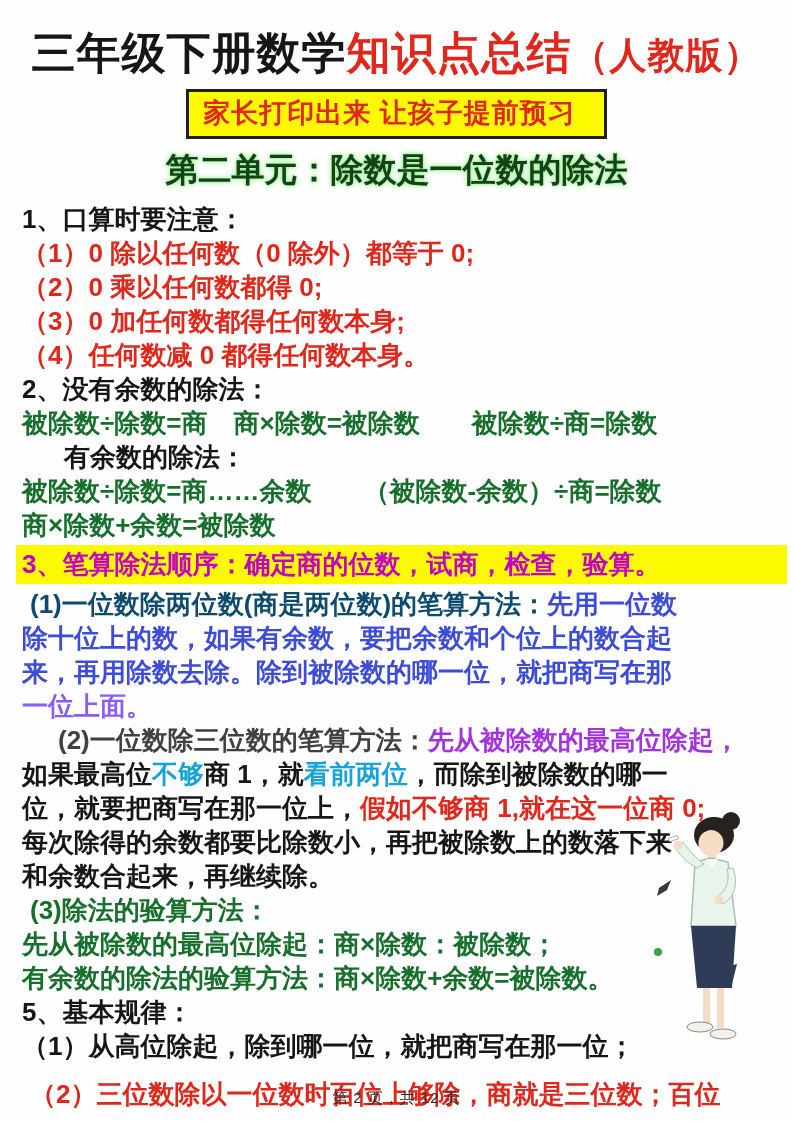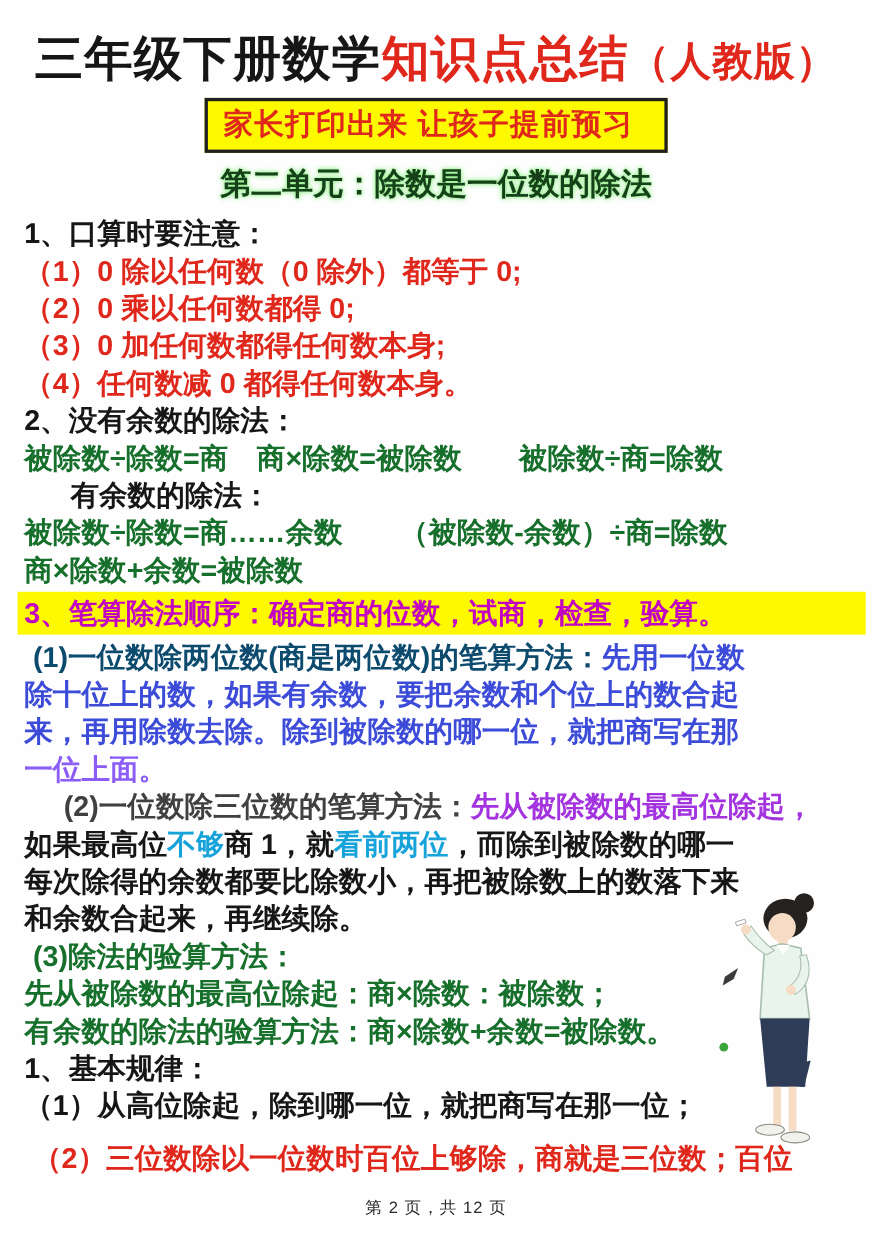--- a/index.html
+++ b/index.html
@@ -33,21 +33,21 @@
     font-size:27px;
     font-weight:bold;
     padding:3px 28px 5px 14px;
     letter-spacing:1px;
     white-space:nowrap;
   }
 
   .unit-title{
     text-align:center;
     margin-top:9px;
-    font-size:28px;
+    font-size:33px;
     font-weight:bold;
     color:#16401a;
     text-shadow:0 0 6px var(--c-glow),0 0 3px var(--c-glow),0 0 1px var(--c-glow);
     white-space:nowrap;
   }
 
   
   #body-lines{padding:9px 6px 0 22px;}
   .line{
     font-size:26px;
@@ -103,26 +103,27 @@
       <div class="line indent"><span style="color: rgb(22, 22, 22);">有余数的除法：</span></div>
       <div class="line"><span style="color: rgb(22, 111, 43);">被除数÷除数=商……余数　　（被除数-余数）÷商=除数</span></div>
       <div class="line"><span style="color: rgb(22, 111, 43);">商×除数+余数=被除数</span></div>
       <div class="line highlight"><span style="color: rgb(195, 3, 195);">3、笔算除法顺序：确定商的位数，试商，检查，验算。</span></div>
       <div class="line indent-half"><span style="color: #0c4a6e;">(1)一位数除两位数(商是两位数)的笔算方法：</span><span style="color: rgb(61, 76, 216);">先用一位数</span></div>
       <div class="line"><span style="color: rgb(61, 76, 216);">除十位上的数，如果有余数，要把余数和个位上的数合起</span></div>
       <div class="line"><span style="color: rgb(61, 76, 216);">来，再用除数去除。除到被除数的哪一位，就把商写在那</span></div>
       <div class="line"><span style="color: #8b5cf6;">一位上面。</span></div>
       <div class="line indent-half"><span style="color: #404040; margin-left: 28px;">(2)一位数除三位数的笔算方法：</span><span style="color: rgb(163, 51, 222);">先从被除数的最高位除起，</span></div>
       <div class="line"><span style="color: rgb(22, 22, 22);">如果最高位</span><span style="color: rgb(22, 163, 218);">不够</span><span style="color: rgb(22, 22, 22);">商 1，就</span><span style="color: rgb(22, 163, 218);">看前两位</span><span style="color: rgb(22, 22, 22);">，而除到被除数的哪一</span></div>
+      <div class="line"><span style="color: rgb(22, 22, 22);">位，就要把商写在那一位上，</span><span style="color: rgb(224, 39, 27);">假如不够商 1,就在这一位商 0;</span></div>
       <div class="line"><span style="color: rgb(22, 22, 22);">每次除得的余数都要比除数小，再把被除数上的数落下来</span></div>
       <div class="line"><span style="color: rgb(22, 22, 22);">和余数合起来，再继续除。</span></div>
       <div class="line indent-half"><span style="color: rgb(22, 111, 43);">(3)除法的验算方法：</span></div>
       <div class="line"><span style="color: rgb(22, 111, 43);">先从被除数的最高位除起：商×除数：被除数；</span></div>
       <div class="line"><span style="color: rgb(22, 111, 43);">有余数的除法的验算方法：商×除数+余数=被除数。</span></div>
-      <div class="line"><span style="color: rgb(22, 22, 22);">1、基本规律：</span></div>
+      <div class="line"><span style="color: rgb(22, 22, 22);">5、基本规律：</span></div>
       <div class="line"><span style="color: rgb(22, 22, 22);">（1）从高位除起，除到哪一位，就把商写在那一位；</span></div>
       <div class="line gap-top indent-half"><span style="color: rgb(224, 39, 27);">（2）三位数除以一位数时百位上够除，商就是三位数；百位</span></div>
     </div>
 
   <div class="footer">第 2 页，共 12 页</div>
 
   <svg class="teacher" viewBox="0 0 140 246" aria-hidden="true">
 
     <polygon points="8,82 20,74 16,84 6,90" fill="#3a3a3a"></polygon>
 

